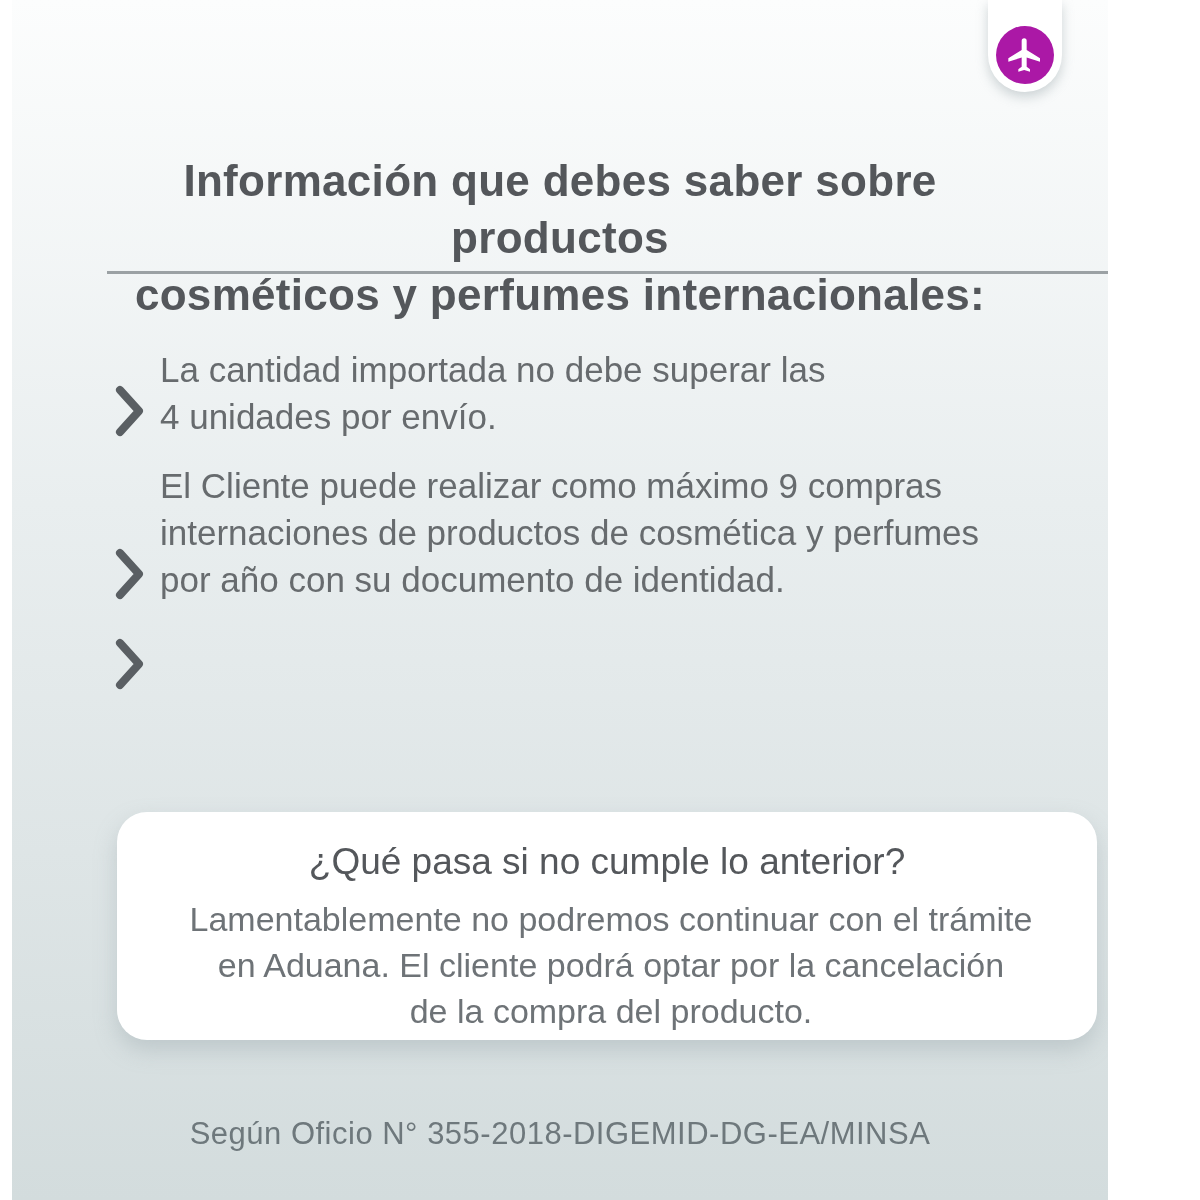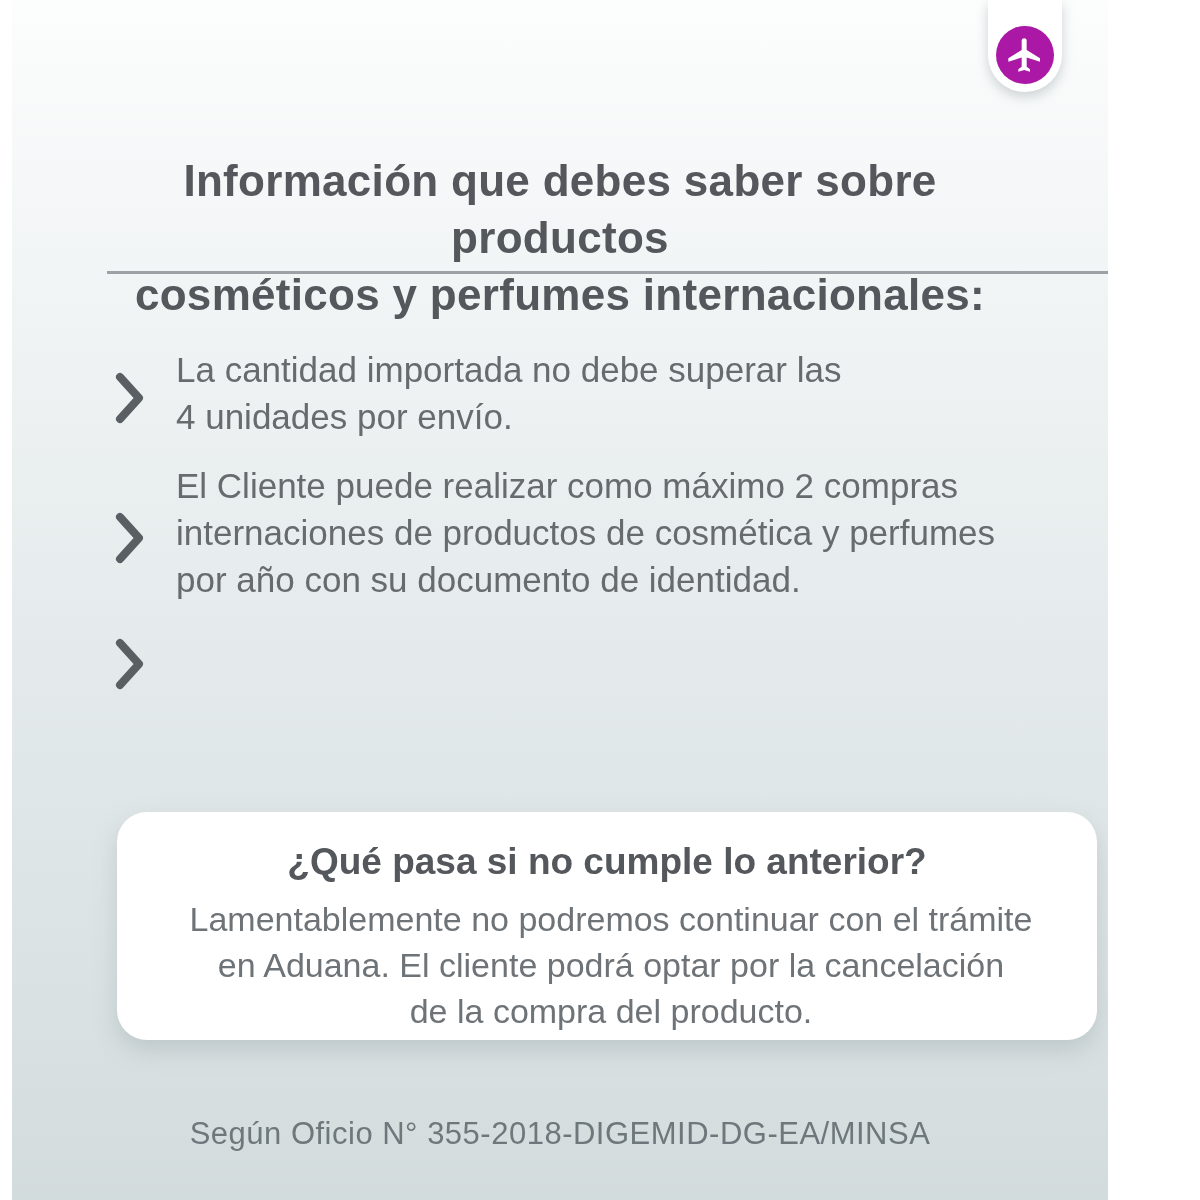--- a/index.html
+++ b/index.html
@@ -68,23 +68,22 @@
     position: absolute;
     top: 346px;
     left: 100px;
     right: 70px;
     margin: 0;
     padding: 0;
     list-style: none;
   }
   .bullet {
     display: flex;
-    align-items: center;
+    align-items: flex-end;
     margin-bottom: 22px;
-    gap: 16px;
   }
   .chev {
     flex: 0 0 auto;
     width: 34px;
     margin: 10px 14px 0 0;
   }
   .chev svg { display: block; }
   .bullet-text {
     font-size: 35px;
     line-height: 47px;
@@ -102,21 +101,21 @@
     box-sizing: border-box;
     padding-top: 28px;
     background: #ffffff;
     border-radius: 30px;
     box-shadow: 0 10px 22px rgba(141, 156, 161, 0.35);
     text-align: center;
   }
   .card-title {
     font-size: 37px;
     line-height: 44px;
-    font-weight: bold;
+    font-weight: normal;
     color: #54575b;
   }
   .card-body {
     margin-top: 12px;
     font-size: 34px;
     line-height: 46px;
     color: #6e7377;
     white-space: pre-line;
     padding-left: 8px;
   }
@@ -161,21 +160,21 @@
       </span>
       <span class="bullet-text">La cantidad importada no debe superar las
 4 unidades por envío.</span>
     </li>
     <li class="bullet">
       <span class="chev">
         <svg width="34" height="58" viewBox="0 0 34 58" aria-hidden="true">
           <polyline points="8,8 27,29 8,50" fill="none" stroke="#5a5f63" stroke-width="8" stroke-linecap="round" stroke-linejoin="round"></polyline>
         </svg>
       </span>
-      <span class="bullet-text">El Cliente puede realizar como máximo 2 compras
+      <span class="bullet-text">El Cliente puede realizar como máximo 9 compras
 internaciones de productos de cosmética y perfumes
 por año con su documento de identidad.</span>
     </li>
     <li class="bullet">
       <span class="chev">
         <svg width="34" height="58" viewBox="0 0 34 58" aria-hidden="true">
           <polyline points="8,8 27,29 8,50" fill="none" stroke="#5a5f63" stroke-width="8" stroke-linecap="round" stroke-linejoin="round"></polyline>
         </svg>
       </span>
     </li>

